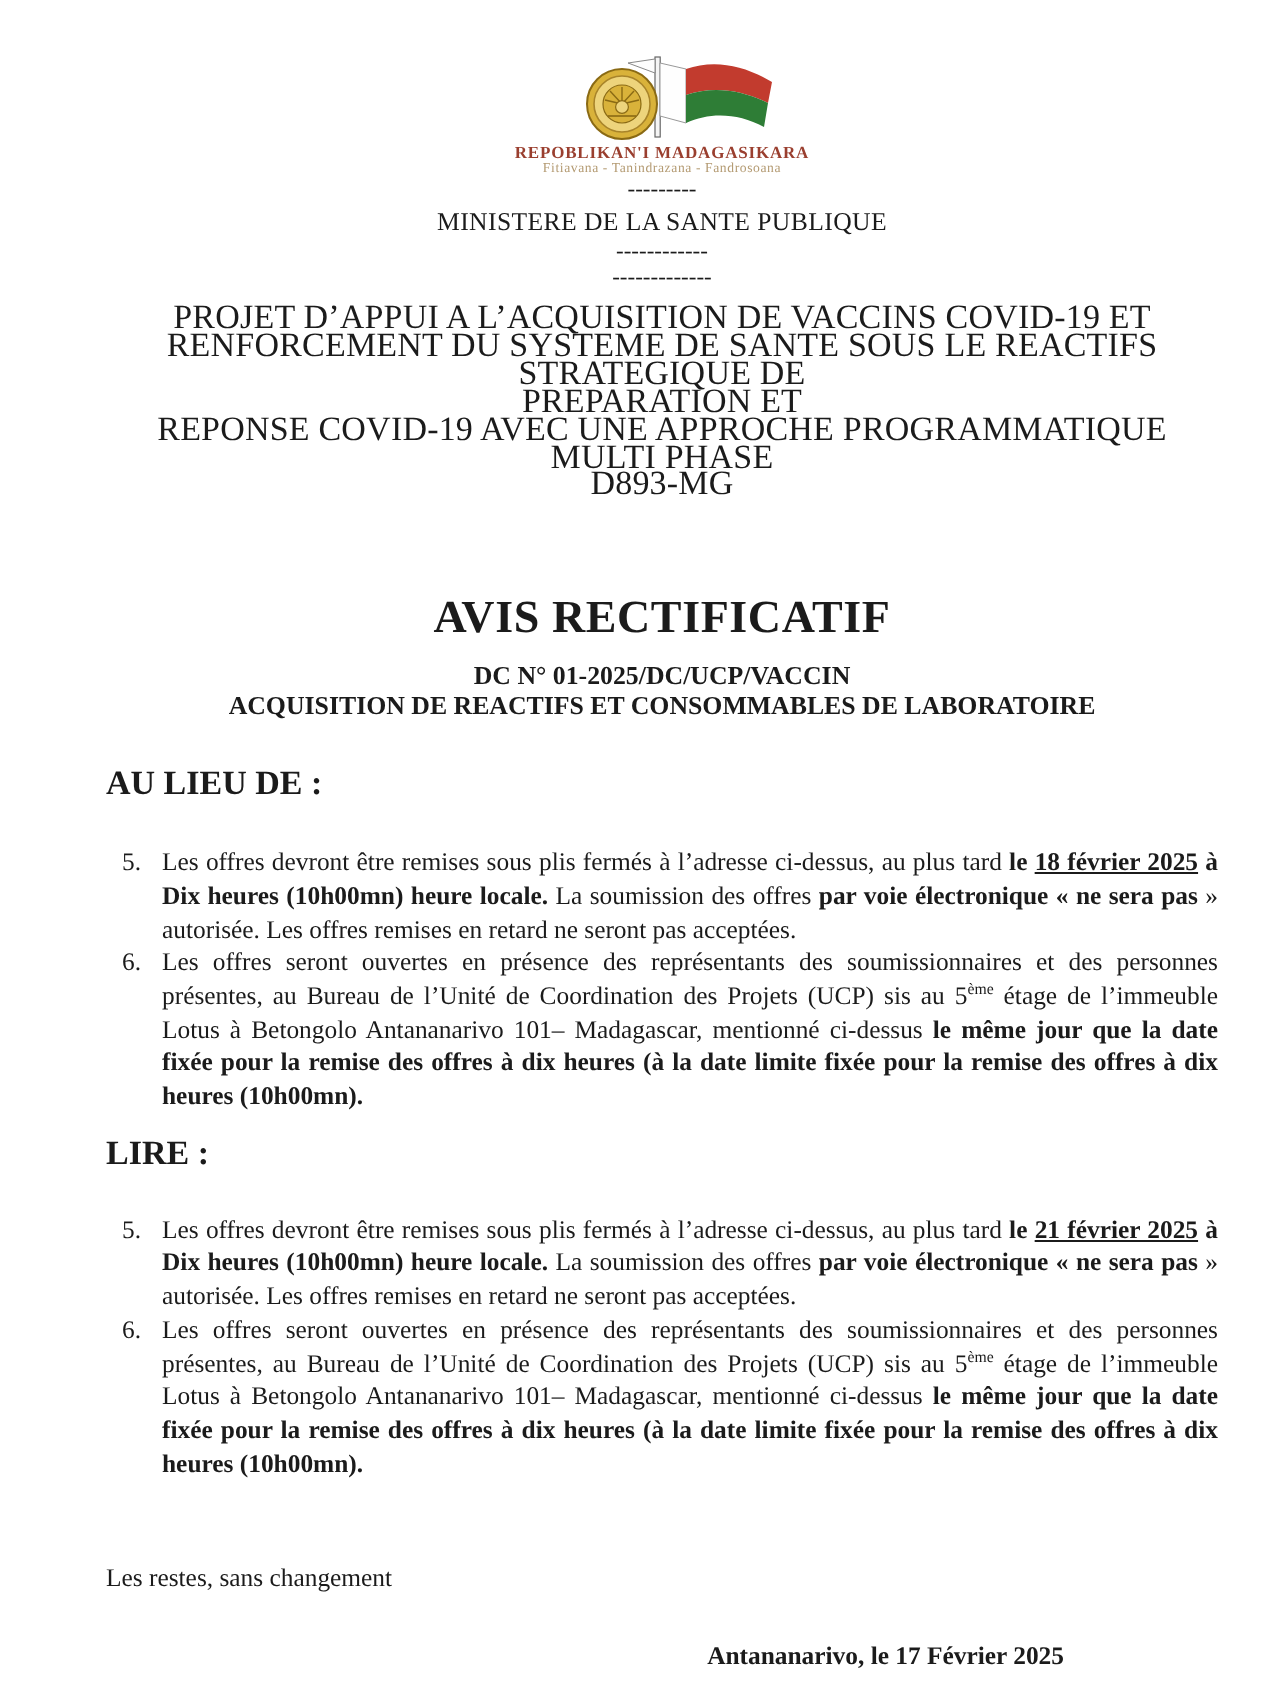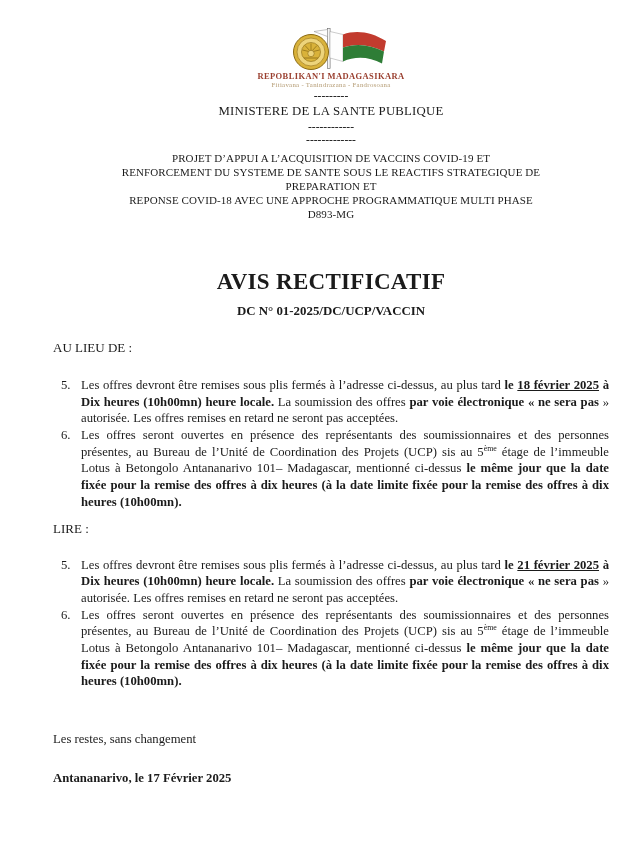--- a/index.html
+++ b/index.html
@@ -16,45 +16,45 @@
   .emblem svg { display:block; margin:0 auto; }
   .emblem-republic {
     font-size:8.5px; font-weight:bold; letter-spacing:.4px;
     color:#9a3f2f; margin-top:1px;
   }
   .emblem-motto {
     font-size:6.8px; letter-spacing:.3px; color:#b49b73; margin-top:0px;
   }
   .sep { font-size:11.5px; line-height:11px; letter-spacing:0; color:#1b1b1b; margin-top:2px; }
   .ministry, .unit { font-size:12.8px; margin-top:3px; letter-spacing:.2px; }
-  .project { margin-top:7px; font-size:11px; line-height:13.9px; letter-spacing:.1px; }
+  .project { margin-top:7px; font-size:17px; line-height:13.9px; letter-spacing:.1px; }
 
   
   .doc-title {
     text-align:center; font-size:23px; font-weight:bold;
     letter-spacing:.3px; margin-top:47px;
   }
   .reference { text-align:center; font-weight:bold; font-size:12.9px; line-height:14.4px; margin-top:9px; }
 
   
-  .section-heading { font-weight:normal; font-size:13px; }
+  .section-heading { font-weight:bold; font-size:17px; }
   .sec-au-lieu .section-heading { margin-top:22px; }
   .sec-lire   .section-heading { margin-top:10px; }
   .items { margin-top:21px; }
   .sec-lire .items { margin-top:20px; }
   .item { display:flex; margin-left:8px; }
   .item-number { width:20px; flex:0 0 20px; line-height:16.7px; }
   .item-text { flex:1; text-align:justify; line-height:16.7px; }
   .b { font-weight:bold; }
   .u { text-decoration:underline; }
   .sup { vertical-align:super; font-size:.62em; line-height:0; }
 
   
   .closing { margin-top:42px; }
-  .dateline { margin-top:24px; text-align:left; margin-right:77px; font-weight:bold; }
+  .dateline { margin-top:24px; text-align:right; margin-right:77px; font-weight:bold; }
 </style>
 </head>
 <body>
 
 <div class="page">
 
   <div class="header">
 
     <div class="emblem">
       <span>
@@ -91,29 +91,30 @@
 
     <div class="sep">---------</div>
     <div class="ministry">MINISTERE DE LA SANTE PUBLIQUE</div>
     <div class="sep">------------</div>
     <div class="sep">-------------</div>
 
     <div class="project">
       <div>PROJET D’APPUI A L’ACQUISITION DE VACCINS COVID-19 ET</div>
       <div>RENFORCEMENT DU SYSTEME DE SANTE SOUS LE REACTIFS STRATEGIQUE DE</div>
       <div>PREPARATION ET</div>
-      <div>REPONSE COVID-18 AVEC UNE APPROCHE PROGRAMMATIQUE MULTI PHASE</div>
+      <div>REPONSE COVID-19 AVEC UNE APPROCHE PROGRAMMATIQUE MULTI PHASE</div>
       <div>D893-MG</div>
     </div>
   </div>
 
   <div class="doc-title">AVIS RECTIFICATIF</div>
 
   <div class="reference">
     <div>DC N° 01-2025/DC/UCP/VACCIN</div>
+    <div>ACQUISITION DE REACTIFS ET CONSOMMABLES DE LABORATOIRE</div>
   </div>
 
   <div class="sec-au-lieu">
     <div class="section-heading">AU LIEU DE :</div>
     <div class="items">
       <div class="item">
         <div class="item-number">5.</div>
         <div class="item-text"><span>Les offres devront être remises sous plis fermés à l’adresse ci-dessus, au plus tard </span><span class="b">le </span><span class="b u">18 février 2025</span><span class="b"> à Dix heures (10h00mn) heure locale.</span><span> La soumission des offres </span><span class="b">par voie électronique « ne sera pas</span><span> » autorisée. Les offres remises en retard ne seront pas acceptées.</span></div>
       </div>
       <div class="item">

